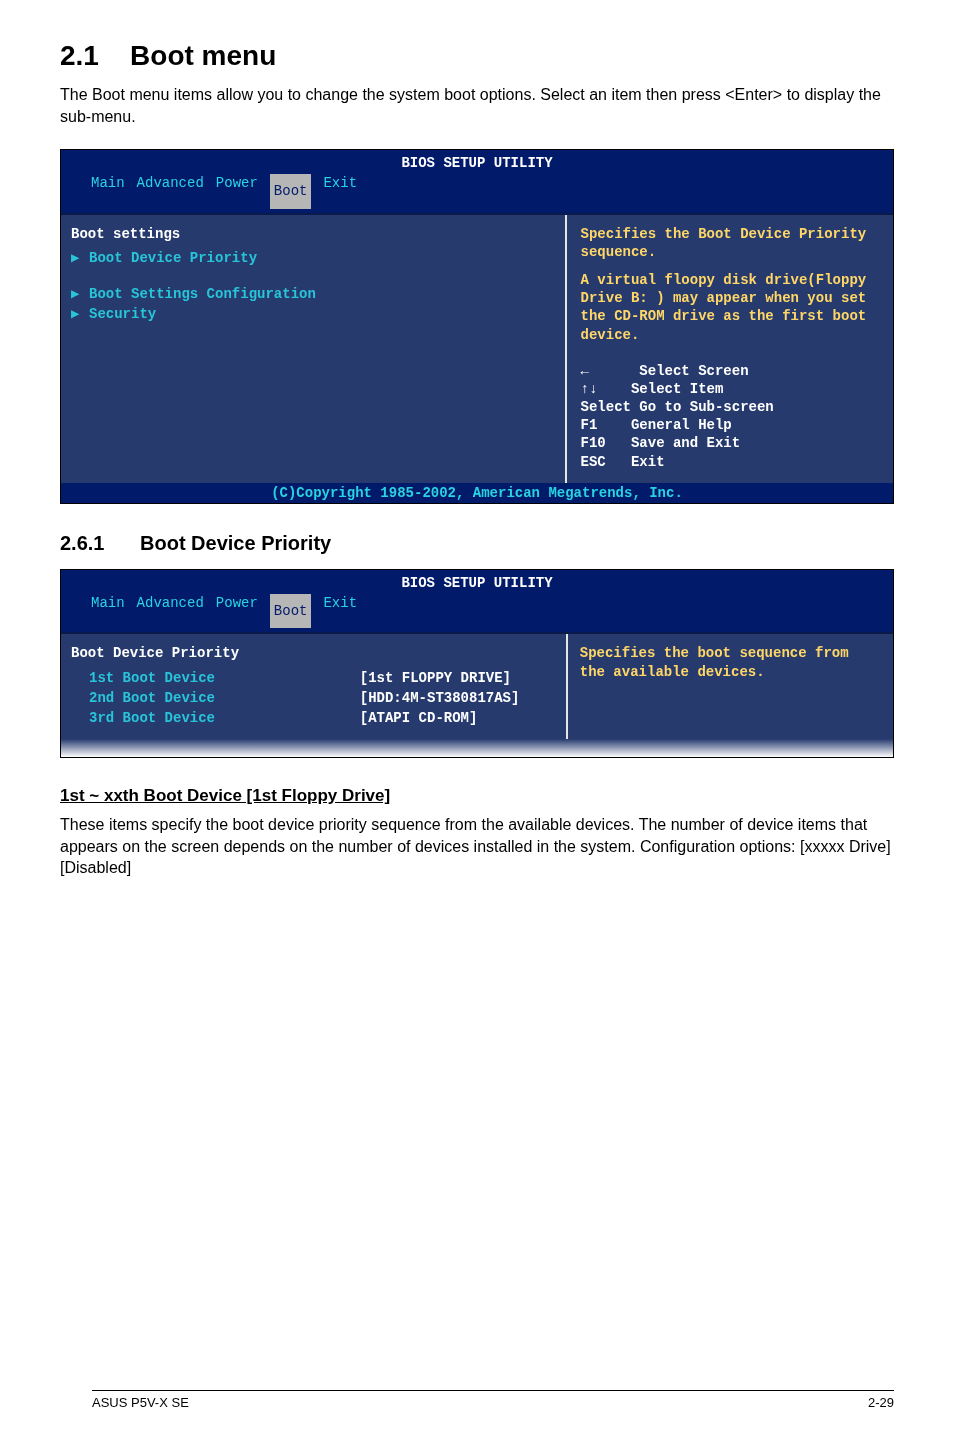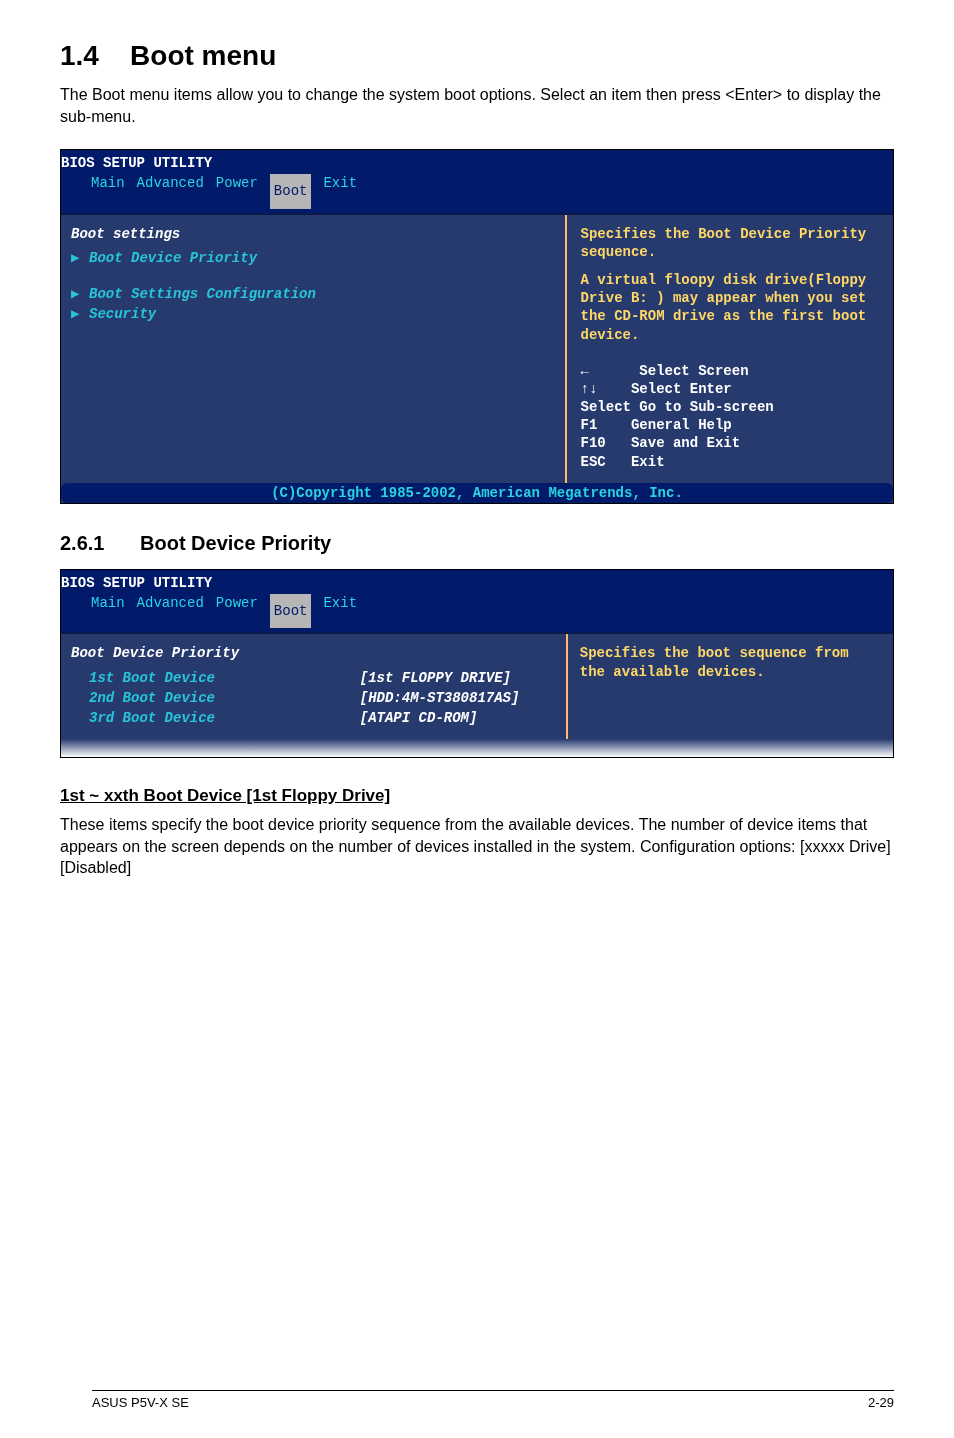--- a/index.html
+++ b/index.html
@@ -31,20 +31,21 @@
     font-family: "Courier New", monospace;
     font-size: 14px;
     line-height: 1.3;
     margin-bottom: 28px;
   }
   .bios .topbar {
     background: #021a6a;
     padding: 2px 0 0 0;
   }
   .bios .util-title {
+    text-align: center;
     color: #fff;
     font-weight: bold;
     padding: 2px 0;
   }
   .bios .tabs {
     display: flex;
     gap: 12px;
     padding: 0 30px 4px 30px;
     color: #29d3e2;
   }
@@ -57,22 +58,21 @@
 
   .bios .panels {
     display: flex;
     background: #263a6e;
     border-top: 2px solid #0a1a4a;
   }
   .bios .left {
     flex: 1.6;
     background: #263a6e;
     padding: 10px 16px 31px 10px;
-    border-right: 2px solid #fdba74;
-    font-style: italic;
+    border-right: 2px solid #e5e5e5;
   }
   .bios .right {
     flex: 1;
     background: #263a6e;
     padding: 10px 14px 12px 14px;
     font-weight: bold;
     color: #ffd766;
   }
   .bios .section-head {
     color: #fff;
@@ -92,21 +92,20 @@
   }
   .bios .row .label { flex: 1; }
   .bios .row .val { color: #fff; font-weight: bold; width: 190px; }
   .bios .spacer { height: 16px; }
   .bios .copyright {
     background: #021a6a;
     color: #29d3e2;
     text-align: center;
     padding: 1px 0;
     font-weight: bold;
-    border-radius: 6px;
   }
   .bios .legend {
     margin-top: 18px;
     color: #fff;
     font-weight: bold;
   }
   .bios .legend div { white-space: pre; }
 
   
   .bios.small .left { padding-bottom: 10px; }
@@ -140,21 +139,21 @@
     font-size: 13px;
     display: flex;
     justify-content: space-between;
     margin-left: 32px;
   }
 </style>
 </head>
 <body>
 
 <h1 class="section-title">
-  <span>1.4</span>&nbsp;&nbsp;&nbsp;&nbsp;<span>Boot menu</span>
+  <span>2.1</span>&nbsp;&nbsp;&nbsp;&nbsp;<span>Boot menu</span>
 </h1>
 
 <p class="body-text">The Boot menu items allow you to change the system boot options. Select an item then press &lt;Enter&gt; to display the sub-menu.</p>
 
 <div class="bios">
   <div class="topbar">
     <div class="util-title">BIOS SETUP UTILITY</div>
     <div class="tabs">
       <span class="tab">Main</span>
       <span class="tab">Advanced</span>
@@ -181,21 +180,21 @@
         <span class="label">Security</span>
       </div>
     </div>
 
     <div class="right">
       <div>Specifies the Boot Device Priority sequence.</div>
       <div style="height:10px"></div>
       <div>A virtual floopy disk drive(Floppy Drive B: ) may appear when you set the CD-ROM drive as the first boot device.</div>
       <div class="legend">
         <div>←      Select Screen</div>
-        <div>↑↓    Select Enter</div>
+        <div>↑↓    Select Item</div>
         <div>Select Go to Sub-screen</div>
         <div>F1    General Help</div>
         <div>F10   Save and Exit</div>
         <div>ESC   Exit</div>
       </div>
     </div>
   </div>
 
   <div class="copyright">(C)Copyright 1985-2002, American Megatrends, Inc.</div>
 </div>

